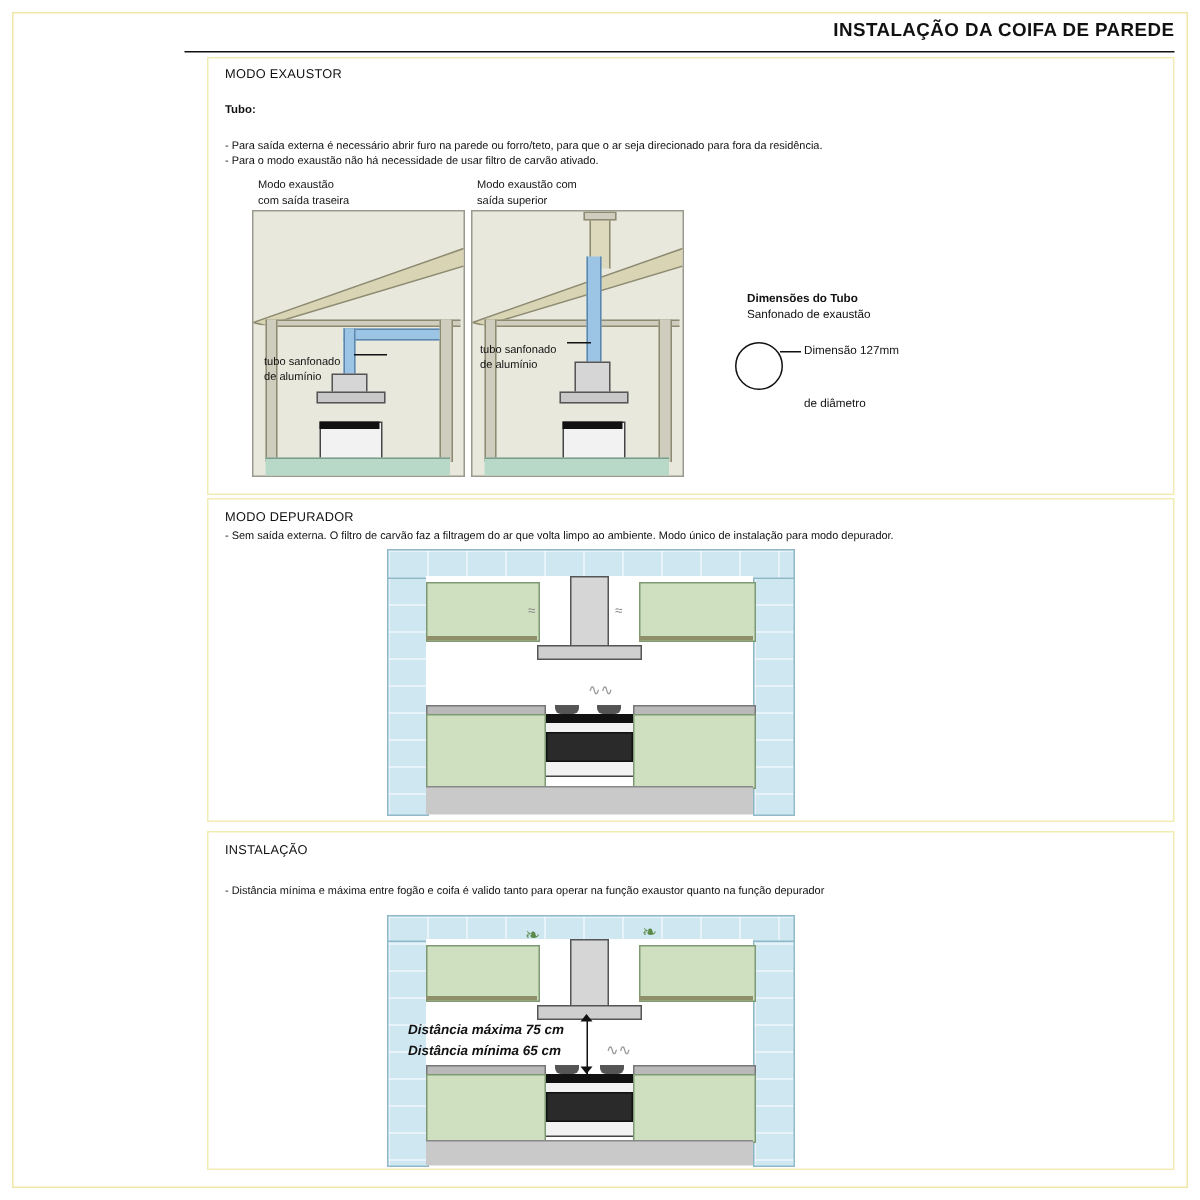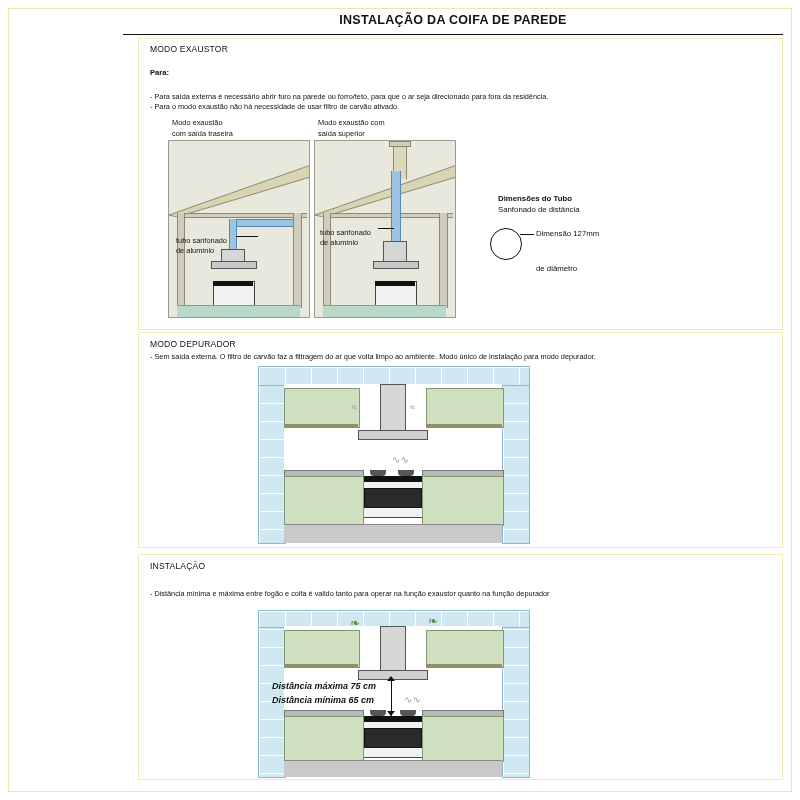--- a/index.html
+++ b/index.html
@@ -15,21 +15,21 @@
   
   .frame{
     position:absolute;left:8px;top:8px;width:784px;height:784px;
     border:1px solid #f0e6a8;
     background:#fff;
     box-sizing:border-box;
   }
 
   .title-bar{
     position:absolute;left:123px;top:13px;width:660px;height:22px;
-    text-align:center;
+    text-align:right;
     font-size:12.5px;font-weight:bold;letter-spacing:.3px;
     border-bottom:1.4px solid #111;
     box-sizing:border-box;
     padding-bottom:14px;
   }
 
   
   .sec{
     position:absolute;
     border:1px solid #f3ebb4;
@@ -90,21 +90,21 @@
 
 <div class="page">
 
   <div class="frame"></div>
 
   <div class="title-bar">INSTALAÇÃO DA COIFA DE PAREDE</div>
 
   <div class="sec" id="sec-exaustor"></div>
 
   <div class="sec-title" style="left:150px;top:44px;">MODO EXAUSTOR</div>
-  <div class="nota" style="left:150px;top:68px;">Para:</div>
+  <div class="nota" style="left:150px;top:68px;">Tubo:</div>
   <div class="txt" style="left:150px;top:102px;width:610px;">- Para o modo exaustão não há necessidade de usar filtro de carvão ativado.</div>
   <div class="txt" style="left:150px;top:92px;width:610px;">- Para saída externa é necessário abrir furo na parede ou forro/teto, para que o ar seja direcionado para fora da residência.</div>
 
   <div class="panel-label" style="left:172px;top:118px;text-align:center;">Modo exaustão</div>
   <div class="panel-label" style="left:172px;top:129px;">com saída traseira</div>
   <div class="panel-label" style="left:318px;top:118px;">Modo exaustão com</div>
   <div class="panel-label" style="left:318px;top:129px;">saída superior</div>
 
   <div class="panel" style="left:168px;top:140px;width:142px;height:178px;">
 
@@ -153,21 +153,21 @@
     <div class="hood" style="left:58px;top:120px;width:44px;height:6px;"></div>
     <div class="stove" style="left:60px;top:140px;width:40px;height:24px;"></div>
     <div class="stove-top" style="left:60px;top:140px;width:40px;height:5px;"></div>
     <div class="floor" style="left:8px;top:164px;width:123px;height:12px;"></div>
   </div>
   <div class="callout" style="left:320px;top:228px;">tubo sanfonado</div>
   <div class="callout" style="left:320px;top:238px;">de alumínio</div>
   <div class="leader" style="left:378px;top:228px;width:16px;"></div>
 
   <div class="callout" style="left:498px;top:194px;font-size:7.8px;font-weight:bold;">Dimensões do Tubo</div>
-  <div class="callout" style="left:498px;top:205px;font-size:7.8px;">Sanfonado de distância</div>
+  <div class="callout" style="left:498px;top:205px;font-size:7.8px;">Sanfonado de exaustão</div>
   <div class="circle-dim" style="left:490px;top:228px;width:30px;height:30px;"></div>
   <div class="leader" style="left:520px;top:234px;width:14px;"></div>
   <div class="callout" style="left:536px;top:229px;font-size:7.8px;">Dimensão 127mm</div>
   <div class="callout" style="left:536px;top:240px;font-size:7.8px;margin-top:24px;">de diâmetro</div>
 
   <div class="sec" id="sec-depurador"></div>
   <div class="sec-title" style="left:150px;top:339px;">MODO DEPURADOR</div>
   <div class="txt" style="left:150px;top:352px;width:620px;">- Sem saída externa. O filtro de carvão faz a filtragem do ar que volta limpo ao ambiente. Modo único de instalação para modo depurador.</div>
 
   <div style="position:absolute;left:258px;top:366px;width:270px;height:176px;">

